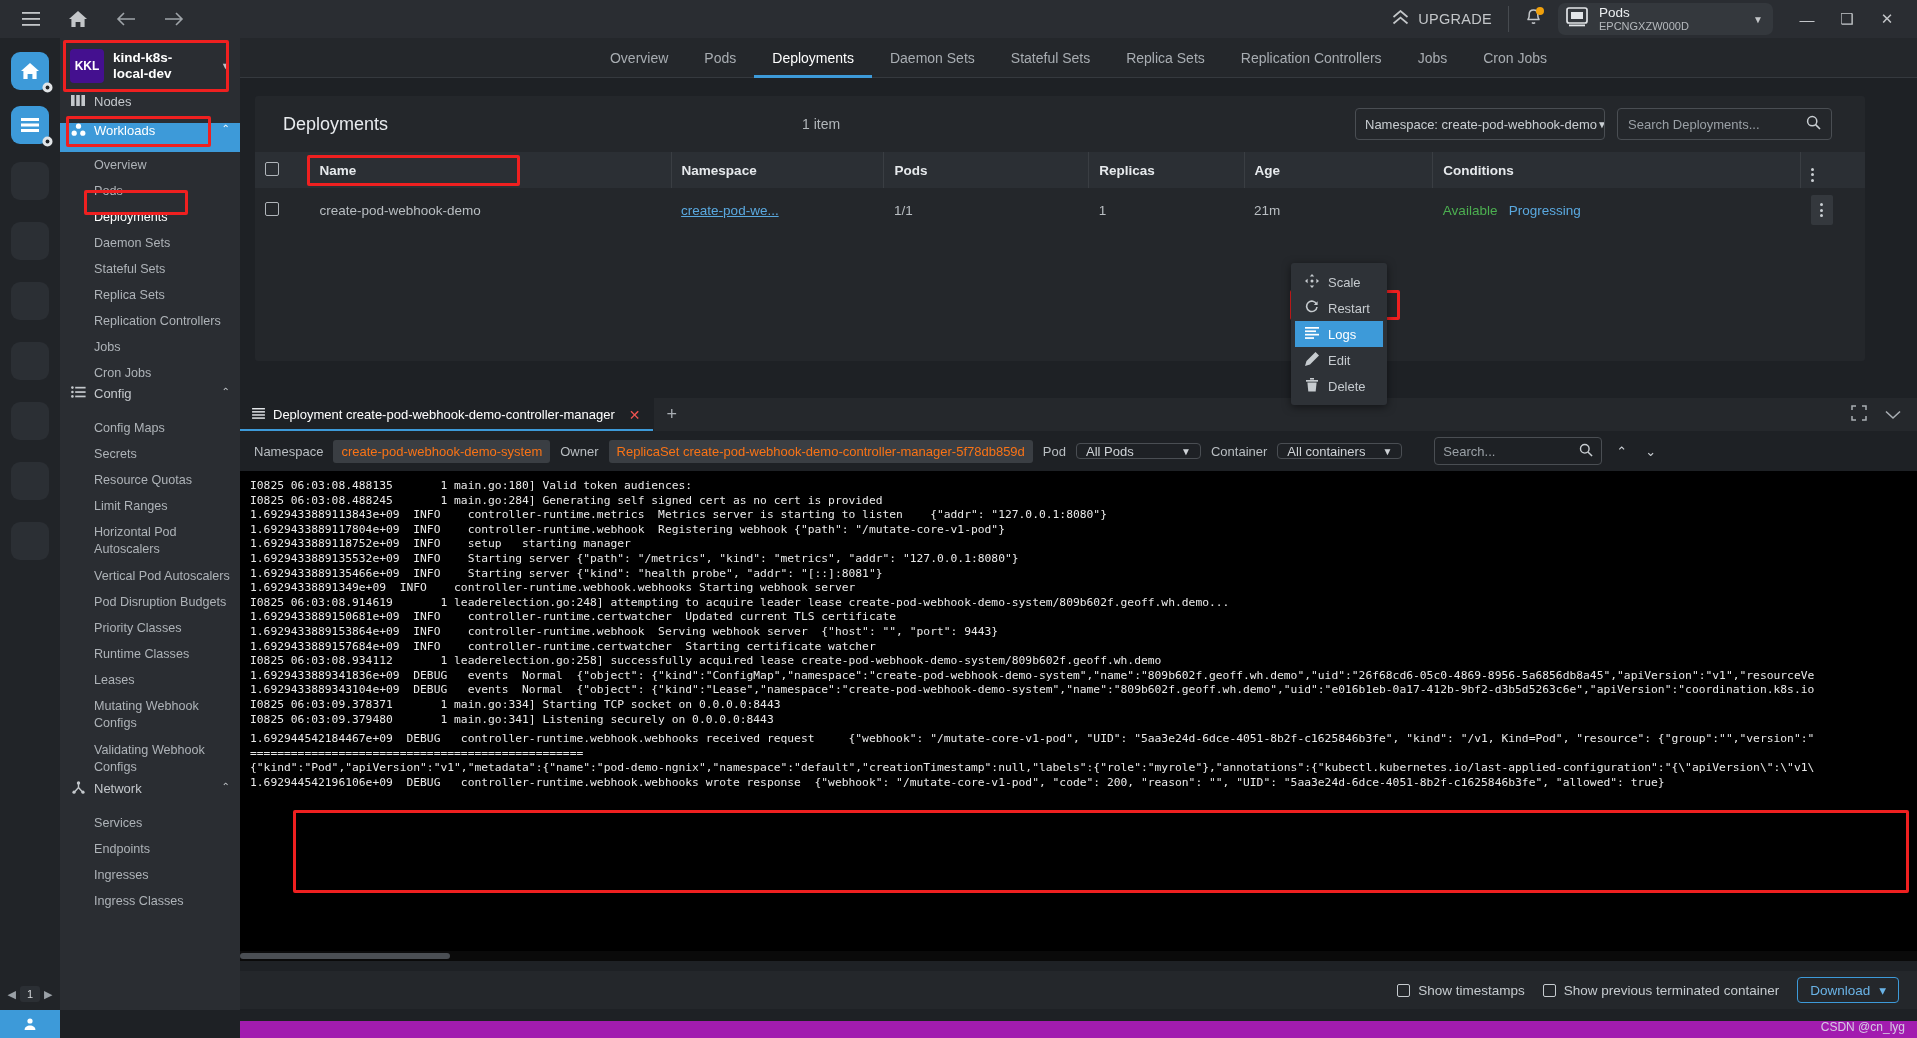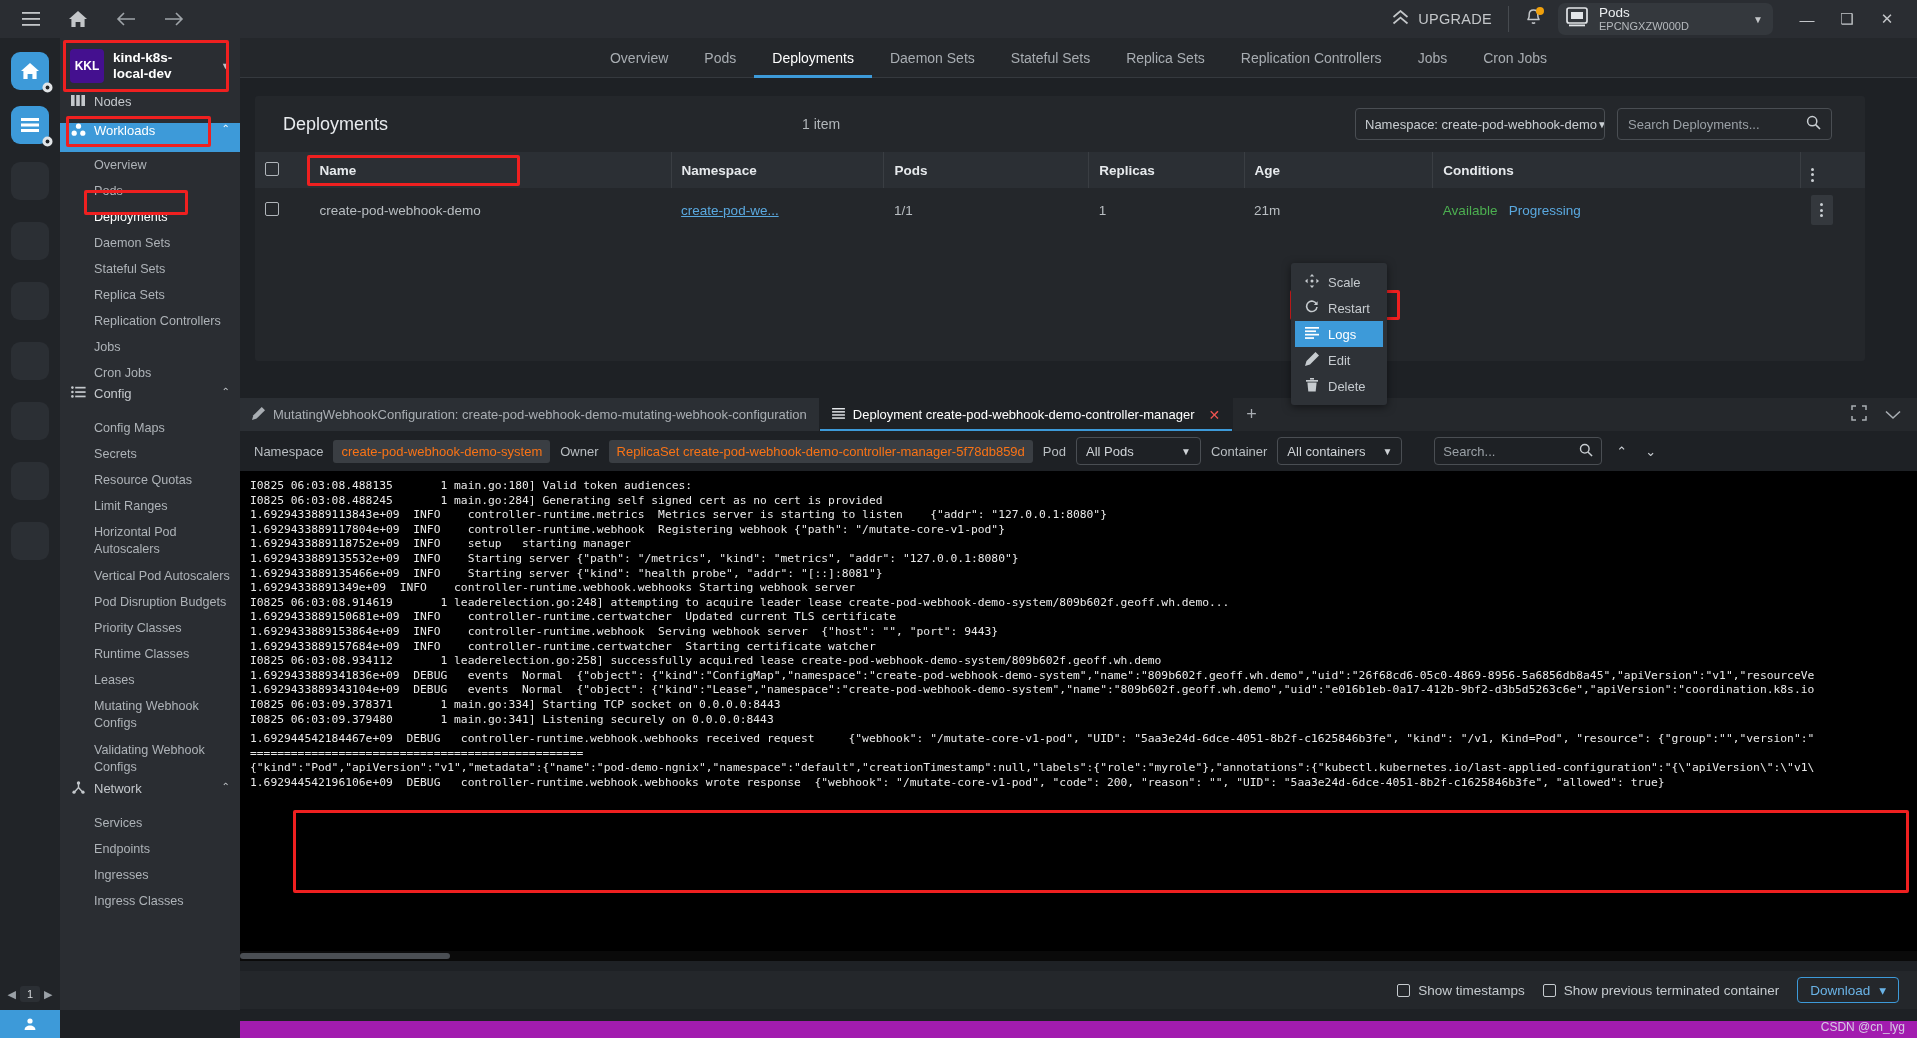--- a/index.html
+++ b/index.html
@@ -170,21 +170,21 @@
   .logtab .x { color: #ef5350; font-size: 14px; margin-left: 6px; }
   .logtab-plus { display: flex; align-items: center; padding: 0 13px; color: #a9aeb3; font-size: 18px; }
   .logtabs-right { margin-left: auto; display: flex; align-items: center; gap: 18px; padding-right: 16px; color: #a9aeb3; }
 
   .logfilters {
     height: 40px; display: flex; align-items: center; gap: 10px; padding: 0 14px;
     font-size: 13px; color: #b9bec2; background: #1e2125;
   }
   .chip { background: #3a3e43; border-radius: 3px; padding: 4px 8px; color: #f97316; font-size: 13px; white-space: nowrap; }
   .sel2 {
-    height: 28px; min-width: 125px; border: 1px solid #4a4e53; border-radius: 4px;
+    height: 16px; min-width: 125px; border: 1px solid #4a4e53; border-radius: 4px;
     display: flex; align-items: center; padding: 0 9px; font-size: 13px; color: #cfd3d7;
   }
   .sel2 .chev { margin-left: auto; font-size: 10px; }
   .srch2 {
     height: 28px; width: 168px; border: 1px solid #4a4e53; border-radius: 4px;
     display: flex; align-items: center; padding: 0 8px; font-size: 13px; color: #9aa0a6;
   }
   .srch2 .ic { margin-left: auto; color: #c9ced2; }
   .arrbtn { color: #c9ced2; font-size: 13px; padding: 0 4px; }
 
@@ -637,28 +637,20 @@
               </g>
             </svg>
         </span>
         <span>Delete</span>
       </div>
     </div>
   </div>
 
   <div class="logpanel">
     <div class="logtabs">
-      <div class="logtab">
-        <span>
-          <svg width="13" height="13" viewBox="0 0 14 14">
-              <path fill="#a9aeb3" d="M10.5 0 14 3.5 5 12.5 0 14l1.5-5z"></path>
-            </svg>
-        </span>
-        <span>MutatingWebhookConfiguration: create-pod-webhook-demo-mutating-webhook-configuration</span>
-      </div>
       <div class="logtab active">
         <span>
           <svg width="13" height="11" viewBox="0 0 14 12">
               <g fill="#e4e7ea">
                 <rect y="0" width="14" height="1.6"></rect>
                 <rect y="3.4" width="14" height="1.6"></rect>
                 <rect y="6.8" width="14" height="1.6"></rect>
                 <rect y="10.2" width="14" height="1.6"></rect>
               </g>
             </svg>

